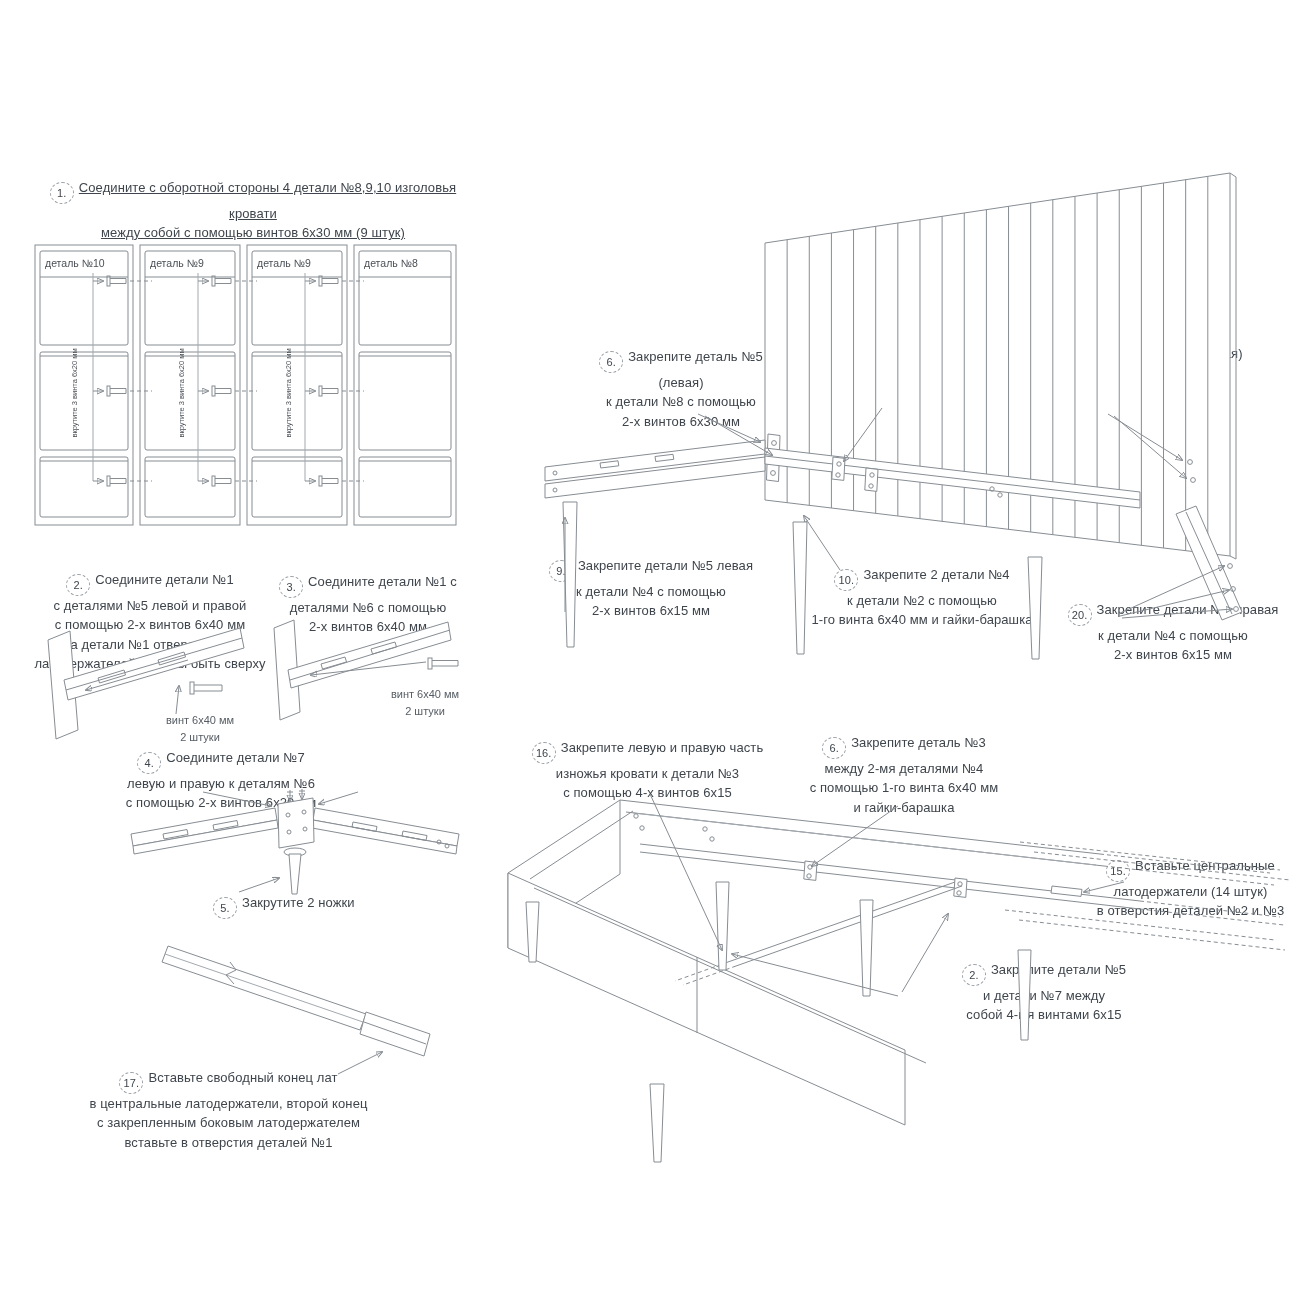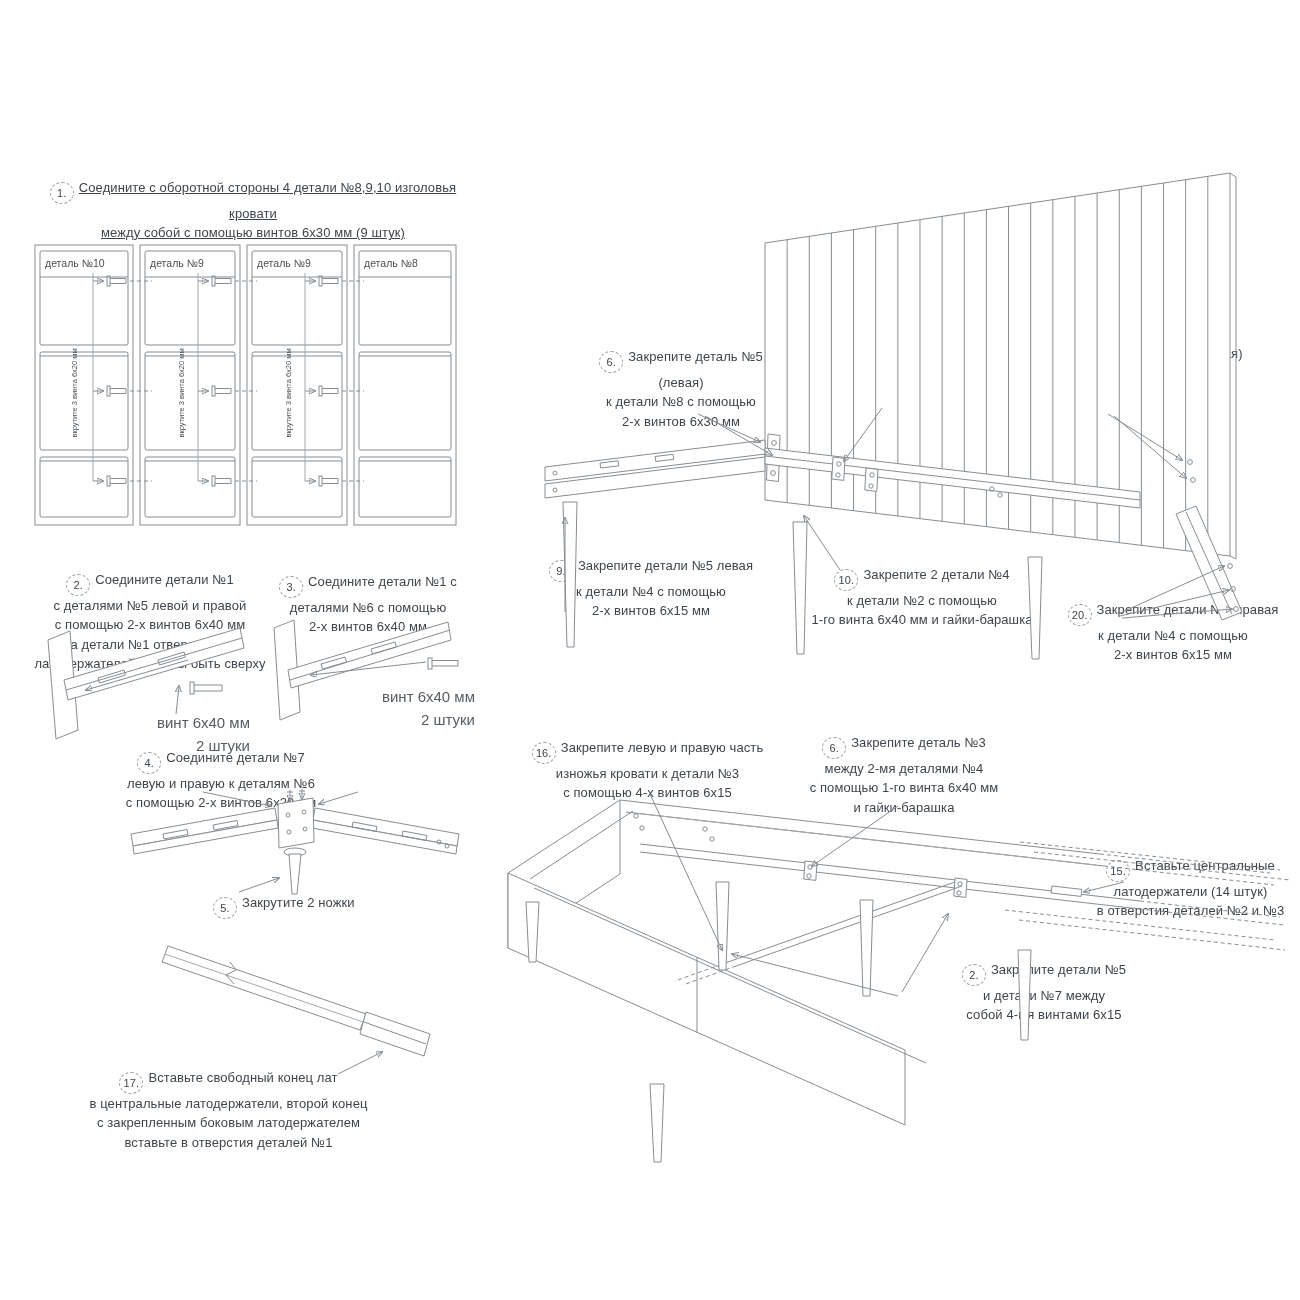--- a/index.html
+++ b/index.html
@@ -3,21 +3,21 @@
 <meta charset="utf-8">
 <style>
   html,body{margin:0;padding:0;background:#fff;}
   #page{position:relative;width:1300px;height:1300px;background:#ffffff;overflow:hidden;
         font-family:"Liberation Sans", sans-serif;color:#3f454c;}
   .step{position:absolute;text-align:center;font-size:13px;line-height:1.48;letter-spacing:.1px;color:#3f454c;}
   .step .txt{white-space:pre-line;}
   .num{display:inline-flex;align-items:center;justify-content:center;
        min-width:20px;height:20px;border:1px dashed #9aa0a6;border-radius:50%;
        font-size:11px;color:#3f454c;margin-right:5px;vertical-align:-5px;padding:0 1px;background:#fff;}
-  .smallnote{position:absolute;text-align:right;font-size:15px;line-height:1.5;color:#565d64;}
+  .smallnote{position:absolute;text-align:center;font-size:11px;line-height:1.5;color:#565d64;}
   .smallnote span{display:block;}
   svg{position:absolute;overflow:visible;}
   svg line, svg path, svg rect, svg polygon, svg circle, svg polyline, svg ellipse{
       stroke:#878d93;stroke-width:1;fill:none;}
   svg .wfill{fill:#ffffff;}
   svg text{stroke:none;fill:#4a5056;font-family:"Liberation Sans",sans-serif;}
   svg .dash{stroke-dasharray:4 3;}
   svg .thin{stroke:#a3a9af;}
 </style>
 </head>

